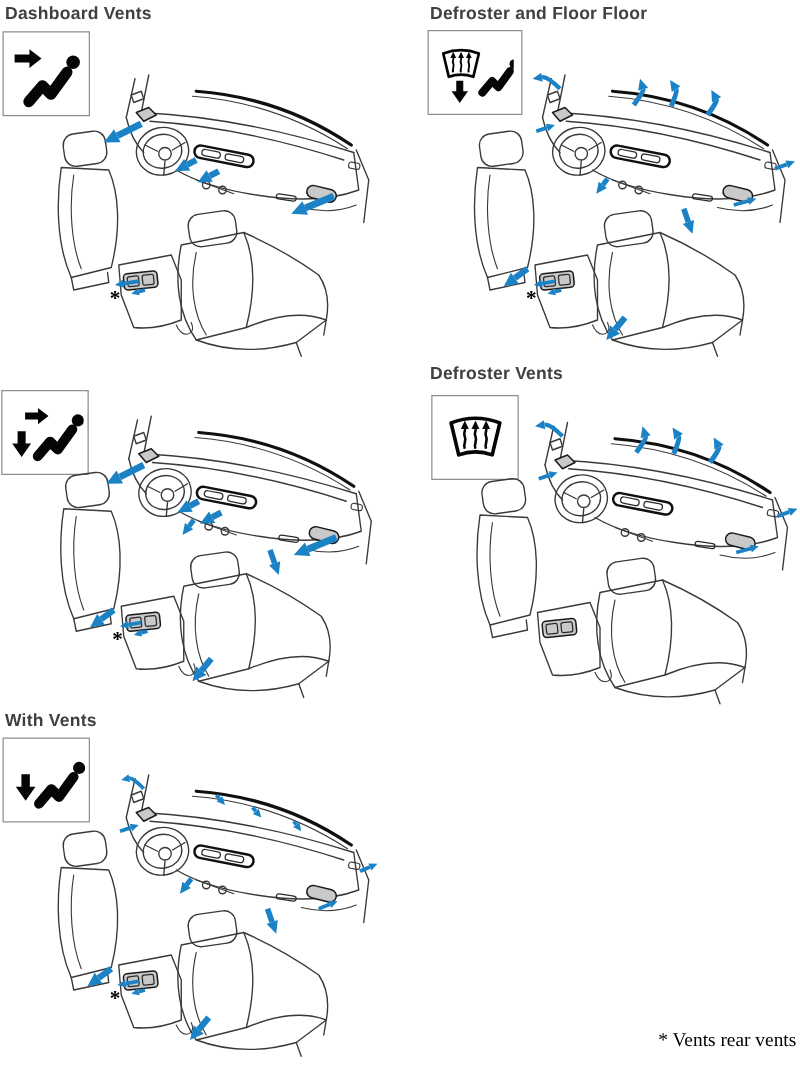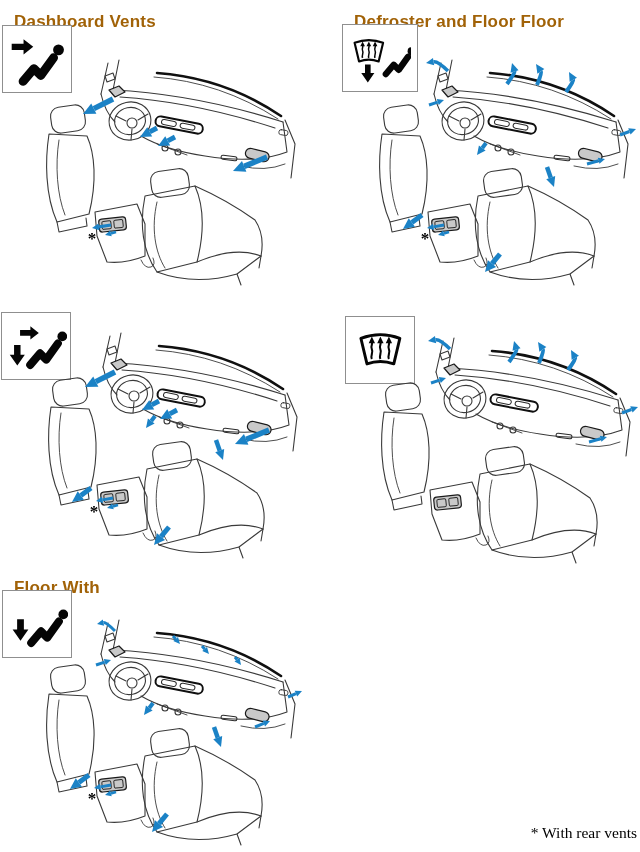--- a/index.html
+++ b/index.html
@@ -2,21 +2,21 @@
 <html><head>
 <meta charset="utf-8">
 <style>
   html,body{margin:0;padding:0;}
   body{
     width:640px;height:852px;position:relative;background:#ffffff;
     font-family:"Liberation Sans",sans-serif;overflow:hidden;
   }
   .sec{position:absolute;}
   .sec h2{
-    margin:10px;position:absolute;font-size:17px;font-weight:700;color:#a16207;
+    margin:0;position:absolute;font-size:14px;font-weight:700;color:#404040;
     white-space:nowrap;letter-spacing:0.2px;
   }
   .icon-box{
     position:absolute;width:68px;height:66px;background:#fff;
     border:1px solid #8f8f8f;display:flex;align-items:center;justify-content:center;
   }
   .icon-box.wide{width:74px;}
   .icon-box svg{width:62px;height:60px;}
   .car{position:absolute;width:260px;height:225px;overflow:visible;}
   .footnote{
@@ -219,20 +219,21 @@
         <path d="M71,172 L65.94294513882443,173.3791967803206" fill="none" stroke="#1b82c6" stroke-width="2.8" stroke-linecap="butt"></path>
         <polygon points="60,175 65.16937996579563,170.54279114588167 66.71651031185323,176.21560241475953" fill="#1b82c6"></polygon>
         <path d="M122,194 L114.04202839630928,203.54956592442886" fill="none" stroke="#1b82c6" stroke-width="5" stroke-linecap="butt"></path>
         <polygon points="107,212 110.00886667842306,200.18859782619035 118.0751901141955,206.91053402266738" fill="#1b82c6"></polygon>
       </g>
       <text x="47" y="184" font-size="17" font-family="&quot;Liberation Serif&quot;,serif" font-weight="bold" fill="#000" text-anchor="middle">*</text>
     </svg>
 </div>
 
 <div class="sec" style="left:322px;top:285px;width:318px;height:280px">
+  <h2 style="left:22px;top:5px">Defroster Vents</h2>
   <div class="icon-box" style="left:23px;top:31px">
     <svg viewBox="0 0 64 64" class="mode-icon">
         <g transform="translate(9,13) scale(1.3)">
           <path d="M2,5 Q18,-1 34,5 L29,26 Q18,22 7,26 Z" fill="none" stroke="#050505" stroke-width="2.4" stroke-linejoin="round"></path>
           <path d="M11,22 c-1.5,-3 1.5,-5 0,-8 c-1.5,-3 1.5,-5 0,-7" fill="none" stroke="#050505" stroke-width="1.7"></path>
           <polygon points="8.4,9 13.6,9 11,3.5" fill="#050505"></polygon>
           <path d="M18,22 c-1.5,-3 1.5,-5 0,-8 c-1.5,-3 1.5,-5 0,-7" fill="none" stroke="#050505" stroke-width="1.7"></path>
           <polygon points="15.4,9 20.6,9 18,3.5" fill="#050505"></polygon>
           <path d="M25,22 c-1.5,-3 1.5,-5 0,-8 c-1.5,-3 1.5,-5 0,-7" fill="none" stroke="#050505" stroke-width="1.7"></path>
           <polygon points="22.4,9 27.6,9 25,3.5" fill="#050505"></polygon>
@@ -254,21 +255,21 @@
         <polygon points="66,40 60.73480769581965,45.07545564457025 58.74257276991357,39.09875086685201" fill="#1b82c6"></polygon>
         <path d="M242,75 L251.40824258991393,71.47190902878228" fill="none" stroke="#1b82c6" stroke-width="3.2" stroke-linecap="butt"></path>
         <polygon points="258,69 252.5880173536509,74.61797506541427 250.22846782617694,68.32584299215029" fill="#1b82c6"></polygon>
         <path d="M209,104 L220.64078179644238,100.76644950098823" fill="none" stroke="#1b82c6" stroke-width="3" stroke-linecap="butt"></path>
         <polygon points="227,99 221.48385996736857,103.80153091632255 219.7977036255162,97.73136808565391" fill="#1b82c6"></polygon>
       </g>
     </svg>
 </div>
 
 <div class="sec" style="left:0;top:565px;width:320px;height:287px">
-  <h2 style="left:4px;top:3px">Floor With</h2>
+  <h2 style="left:4px;top:3px">With Vents</h2>
   <div class="icon-box" style="left:2px;top:25px">
     <svg viewBox="0 0 64 64" class="mode-icon">
         <polygon points="4,0 10,0 10,9 14,9 7,19 0,9 4,9" fill="#050505" transform="translate(6,27) scale(1.2)"></polygon>
         <g transform="translate(23,17) scale(0.95)">
           <path d="M3,37 L14,24 L21,31 L34,13" fill="none" stroke="#050505" stroke-width="9" stroke-linecap="round" stroke-linejoin="round"></path>
           <circle cx="39" cy="5" r="5.5" fill="#050505"></circle>
         </g>
       </svg>
   </div>
   <svg class="car" viewBox="0 0 260 225" style="left:45px;top:55px">
@@ -298,13 +299,13 @@
         <polygon points="49,168 54.95214768638488,163.75094858592377 56.046995290011886,169.9550850064768" fill="#1b82c6"></polygon>
         <path d="M71,172 L65.94294513882443,173.3791967803206" fill="none" stroke="#1b82c6" stroke-width="2.8" stroke-linecap="butt"></path>
         <polygon points="60,175 65.16937996579563,170.54279114588167 66.71651031185323,176.21560241475953" fill="#1b82c6"></polygon>
         <path d="M122,194 L114.04202839630928,203.54956592442886" fill="none" stroke="#1b82c6" stroke-width="5" stroke-linecap="butt"></path>
         <polygon points="107,212 110.00886667842306,200.18859782619035 118.0751901141955,206.91053402266738" fill="#1b82c6"></polygon>
       </g>
       <text x="47" y="184" font-size="17" font-family="&quot;Liberation Serif&quot;,serif" font-weight="bold" fill="#000" text-anchor="middle">*</text>
     </svg>
 </div>
 
-<div class="footnote">* With rear vents</div>
+<div class="footnote">* Vents rear vents</div>
 
 </body></html>

